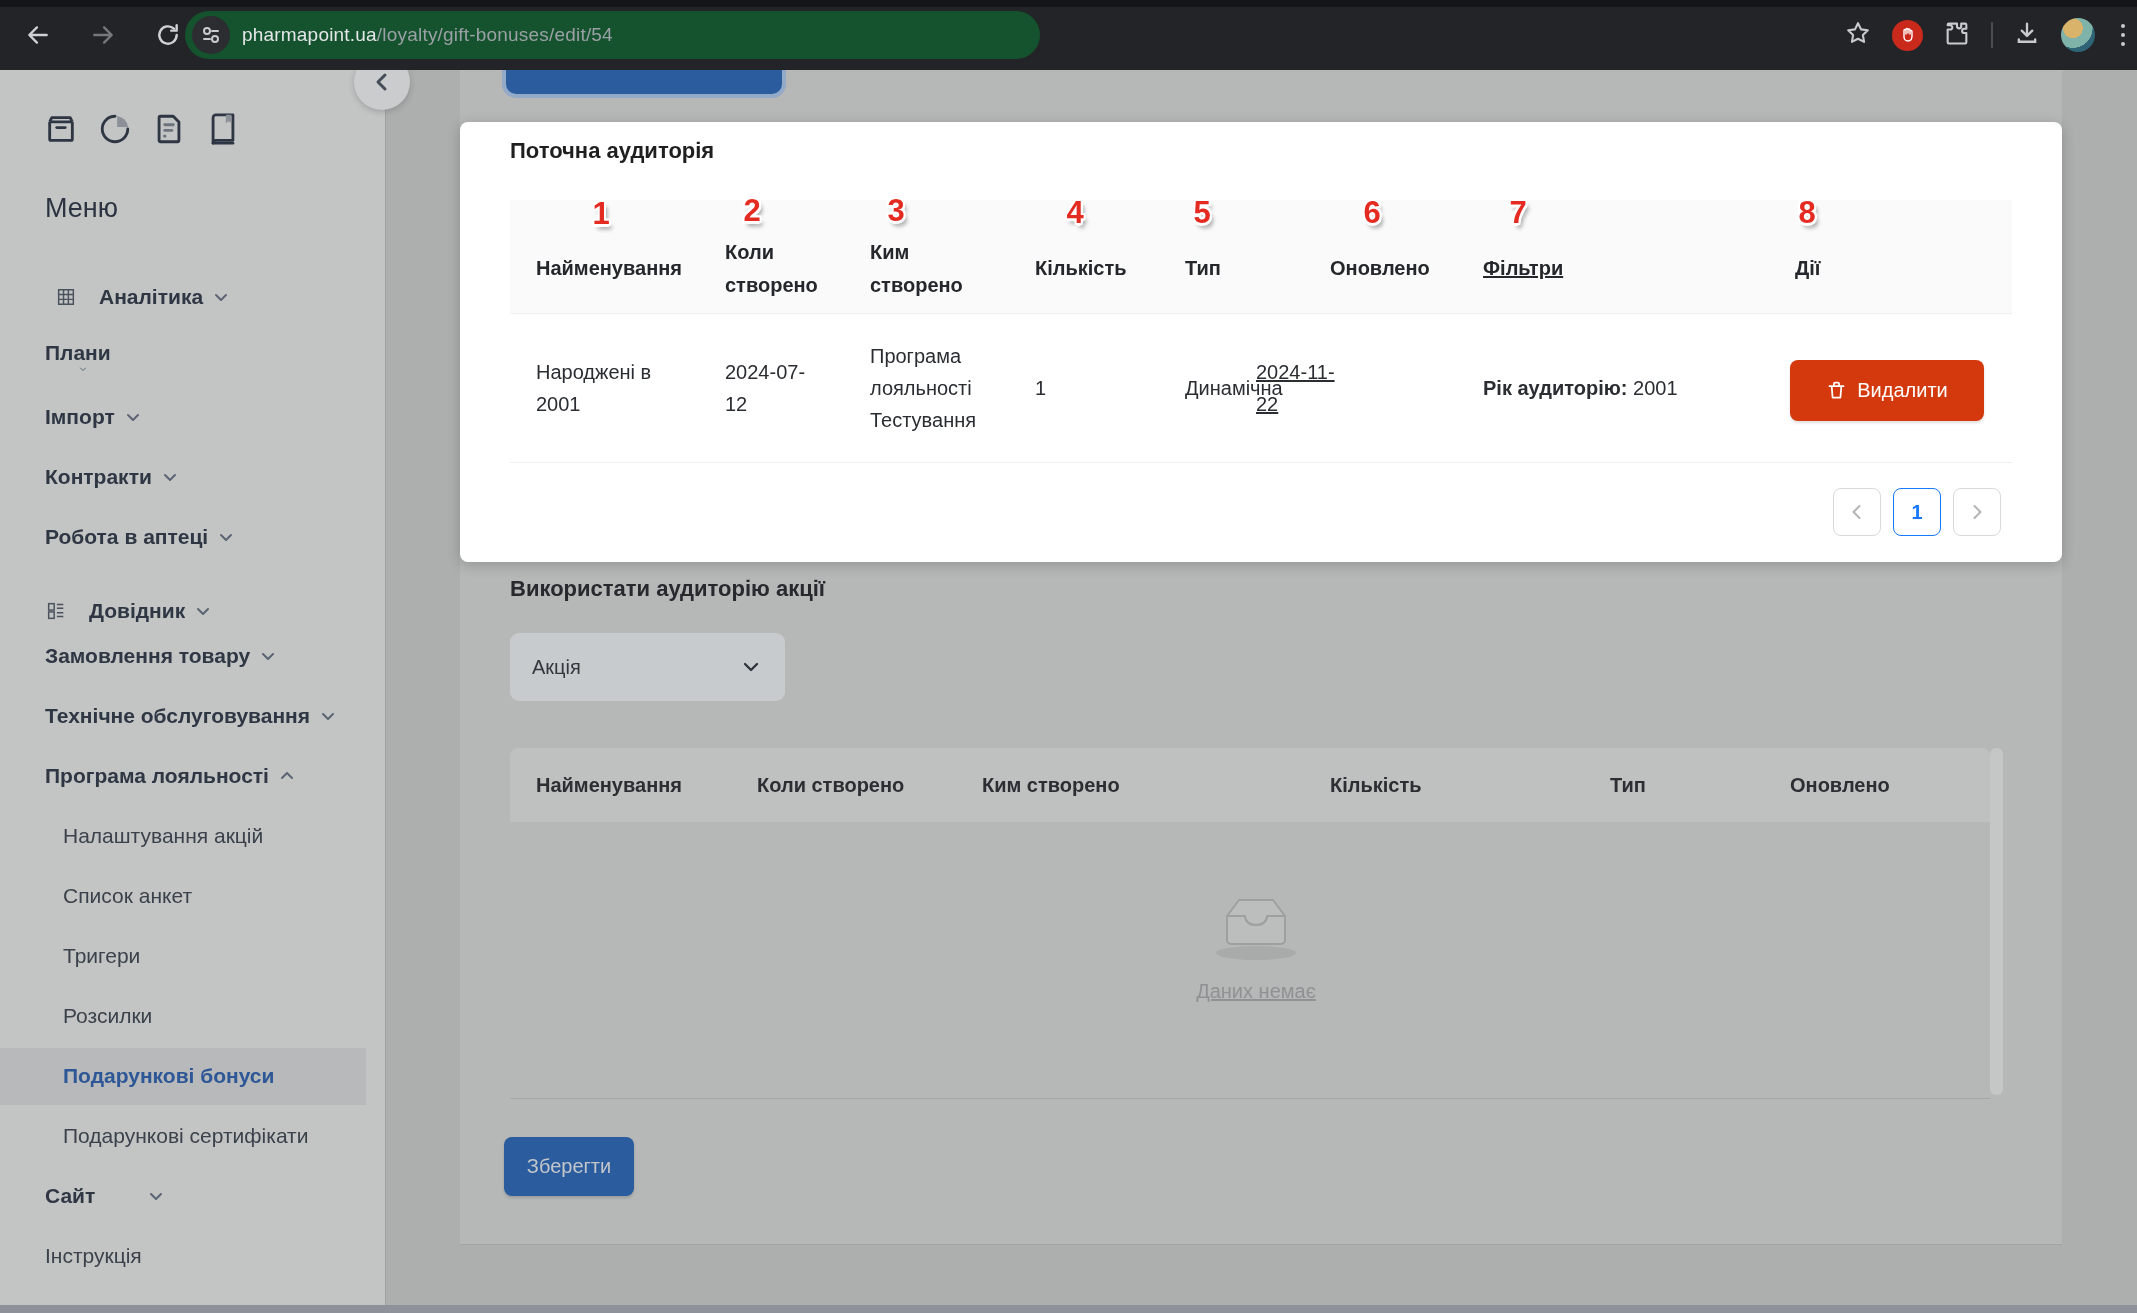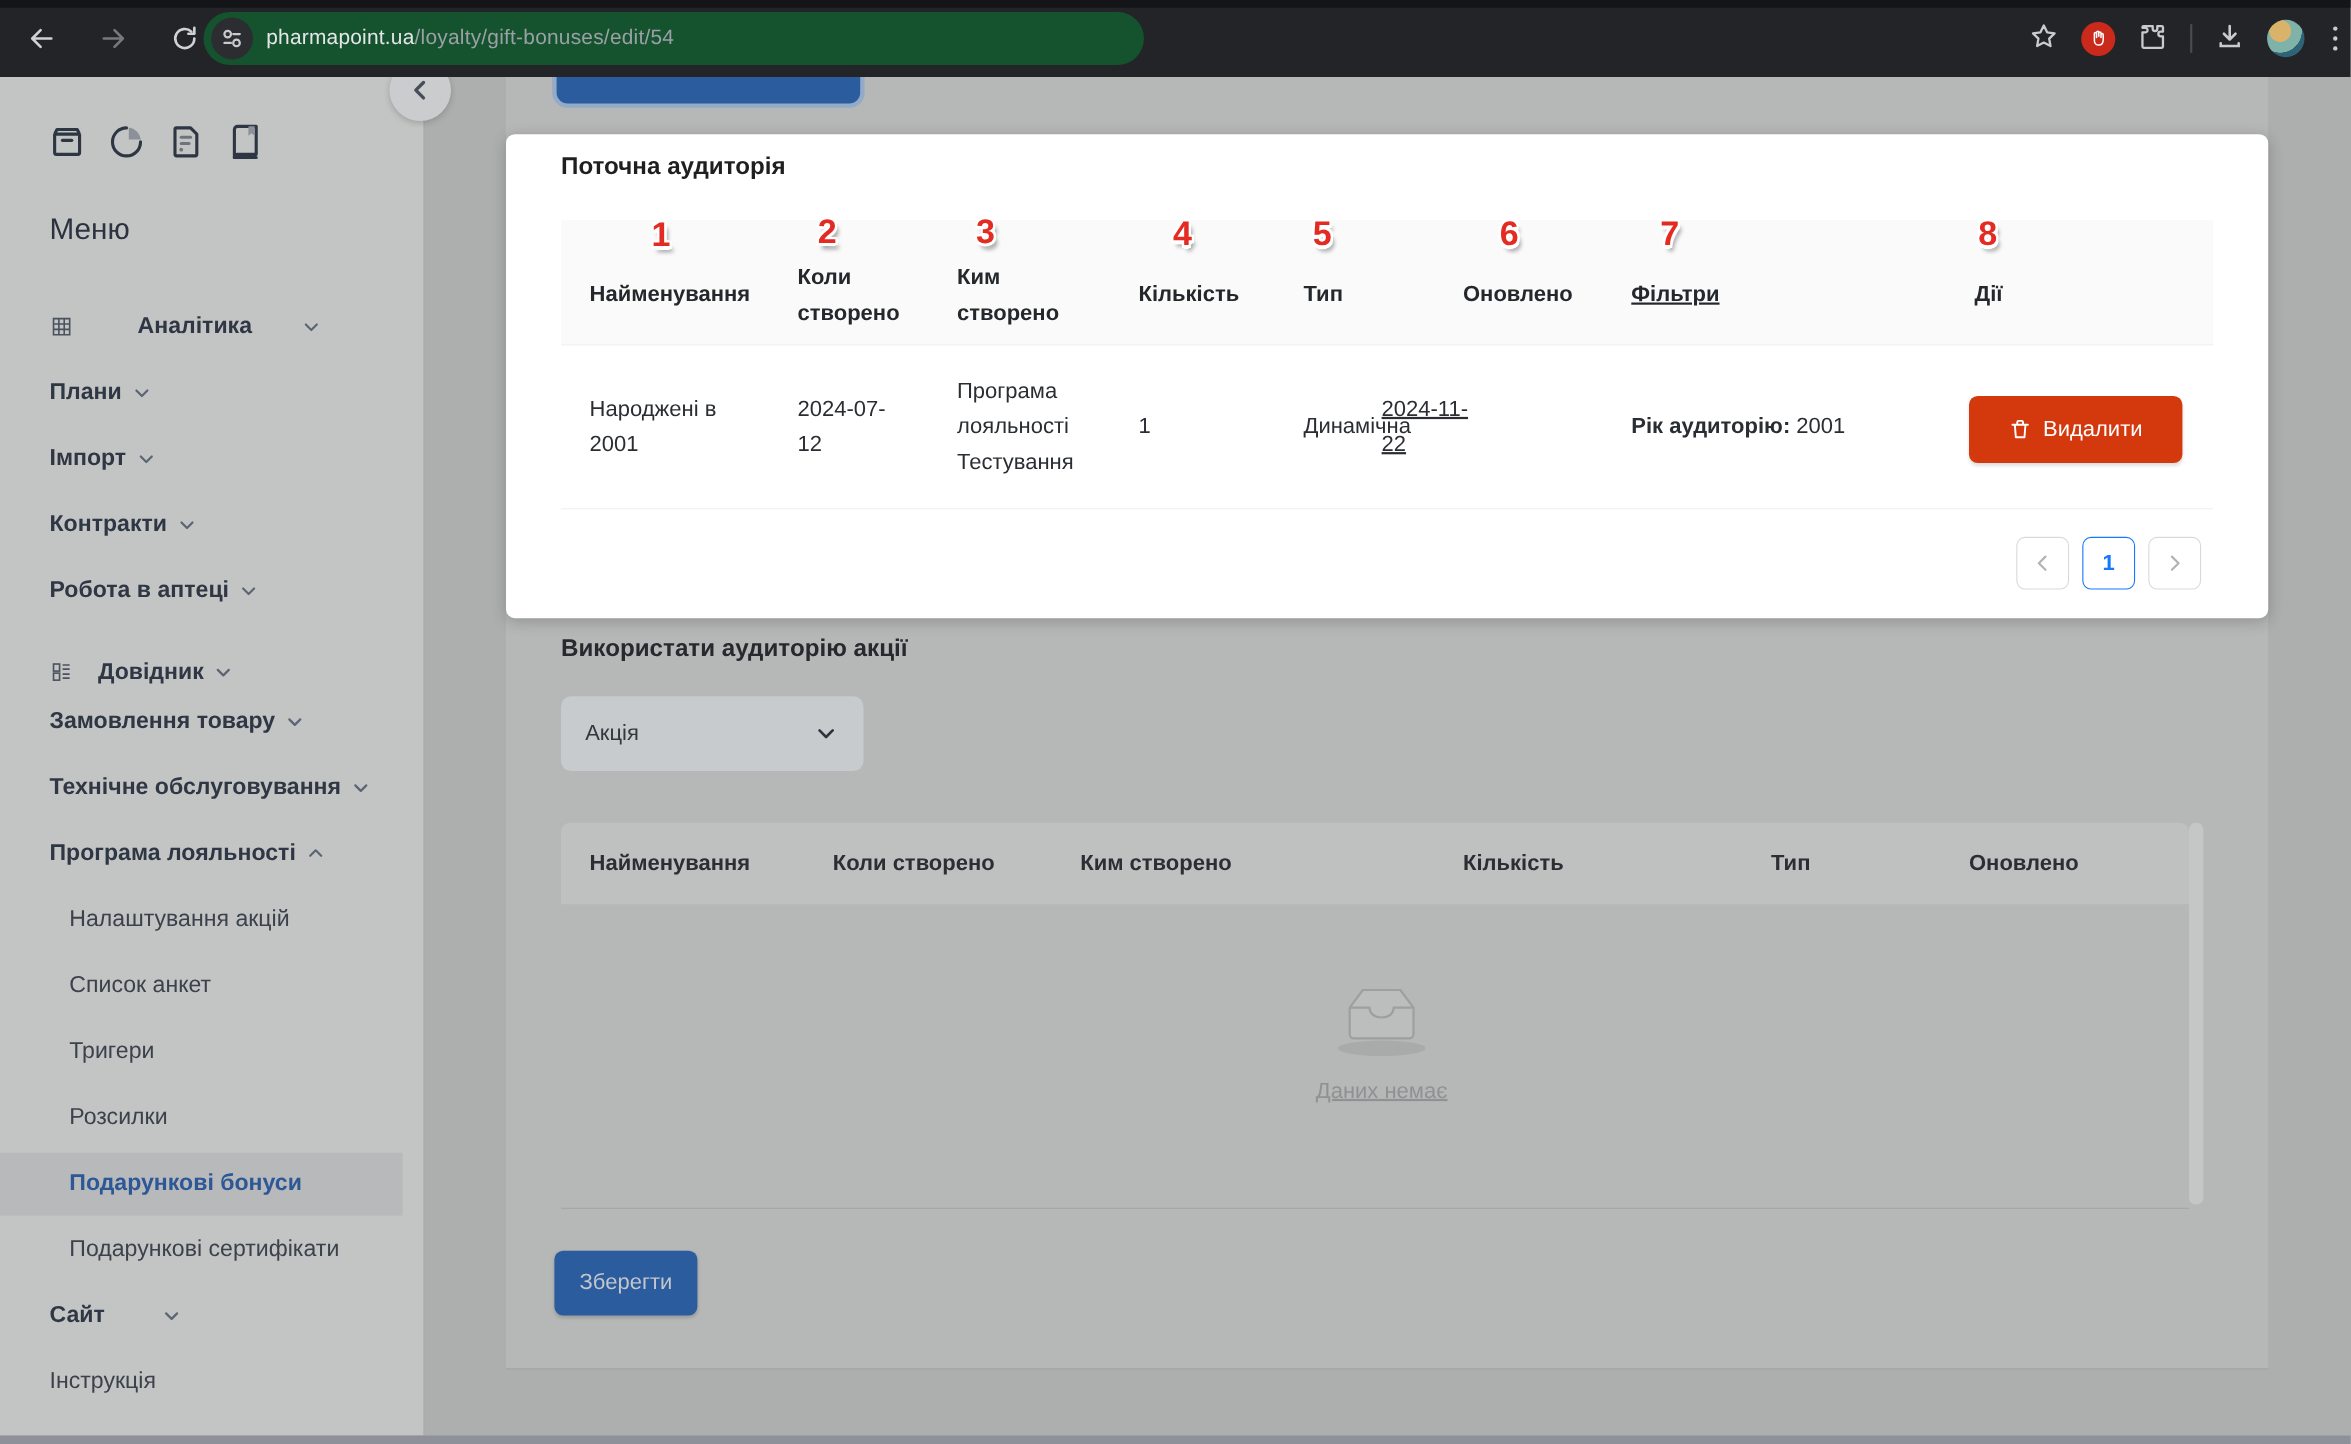--- a/index.html
+++ b/index.html
@@ -147,32 +147,32 @@
           <circle cx="9" cy="17" r="1.2" fill="#6e747d"></circle>
         </svg></span>
     <span><svg width="34" height="34" viewBox="0 0 24 24">
           <path d="M5 4a2 2 0 0 1 2-2h12v18H7a2 2 0 0 0-2 2z" stroke="#2e3643" stroke-width="2" fill="none" stroke-linejoin="round"></path>
           <path d="M5 22h14" stroke="#2e3643" stroke-width="2" stroke-linecap="round"></path>
           <path d="M14 2v6l2-1.5L18 8V2" fill="#8b9099"></path>
         </svg></span>
   </div>
   <div class="abs menu-title">Меню</div>
 
-  <div class="abs side-item" style="left:45px;top:211px;gap:36px;">
+  <div class="abs side-item" style="left:55px;top:211px;">
     <span class="icon-gap">
         <svg width="22" height="22" viewBox="0 0 24 24">
           <path d="M4 4h16v16H4zM4 9.3h16M4 14.6h16M9.3 4v16M14.6 4v16" stroke="#4a525e" stroke-width="1.6" fill="none"></path>
         </svg>
       </span>
     <span class="lbl">Аналітика</span>
     <svg width="16" height="16" viewBox="0 0 16 16">
         <path d="M3 6l5 5 5-5" stroke="#5b6573" stroke-width="2" fill="none" stroke-linecap="round" stroke-linejoin="round"></path>
       </svg>
   </div>
-  <div class="abs side-item" style="left:45px;top:271px;">
+  <div class="abs side-item" style="left:45px;top:271px;flex-direction:column;">
       <span class="lbl">Плани</span>
       <svg width="16" height="16" viewBox="0 0 16 16">
         <path d="M3 6l5 5 5-5" stroke="#5b6573" stroke-width="2" fill="none" stroke-linecap="round" stroke-linejoin="round"></path>
       </svg>
     </div>
   <div class="abs side-item" style="left:45px;top:331px;">
       <span class="lbl">Імпорт</span>
       <svg width="16" height="16" viewBox="0 0 16 16">
         <path d="M3 6l5 5 5-5" stroke="#5b6573" stroke-width="2" fill="none" stroke-linecap="round" stroke-linejoin="round"></path>
       </svg>

